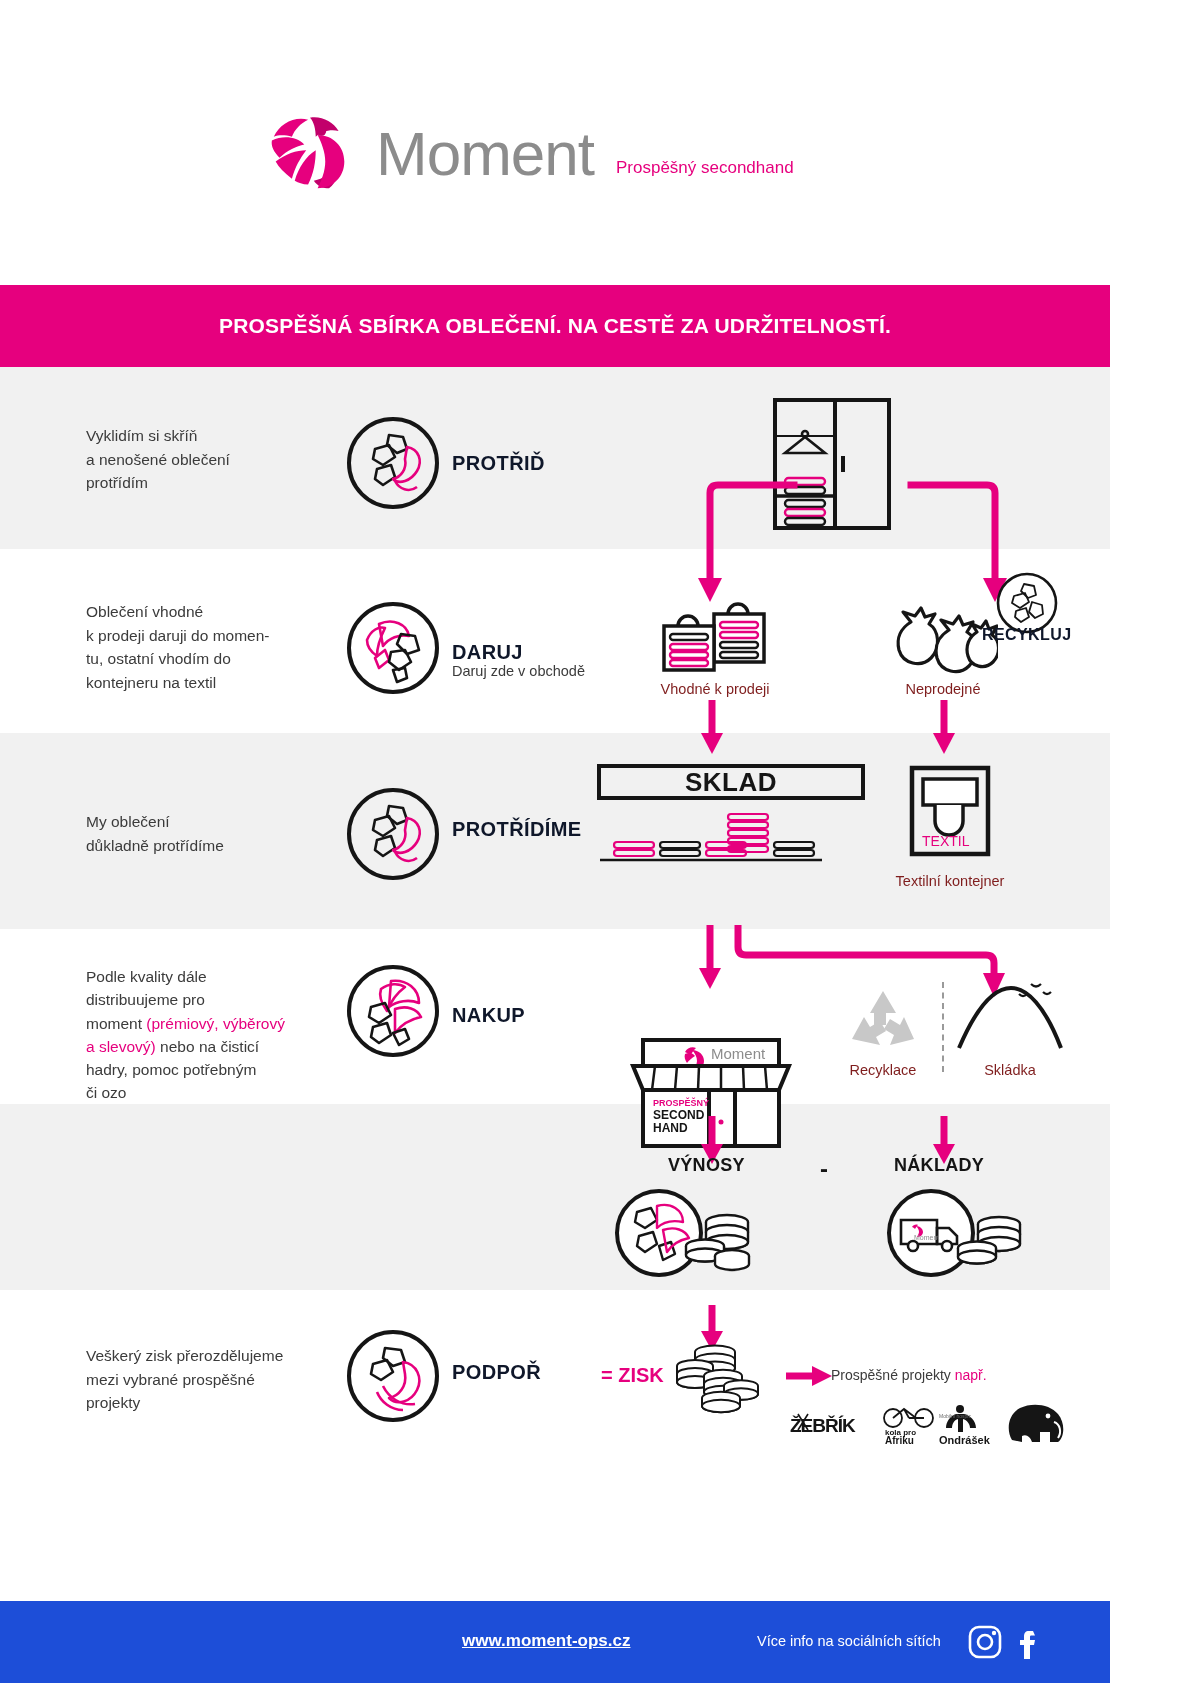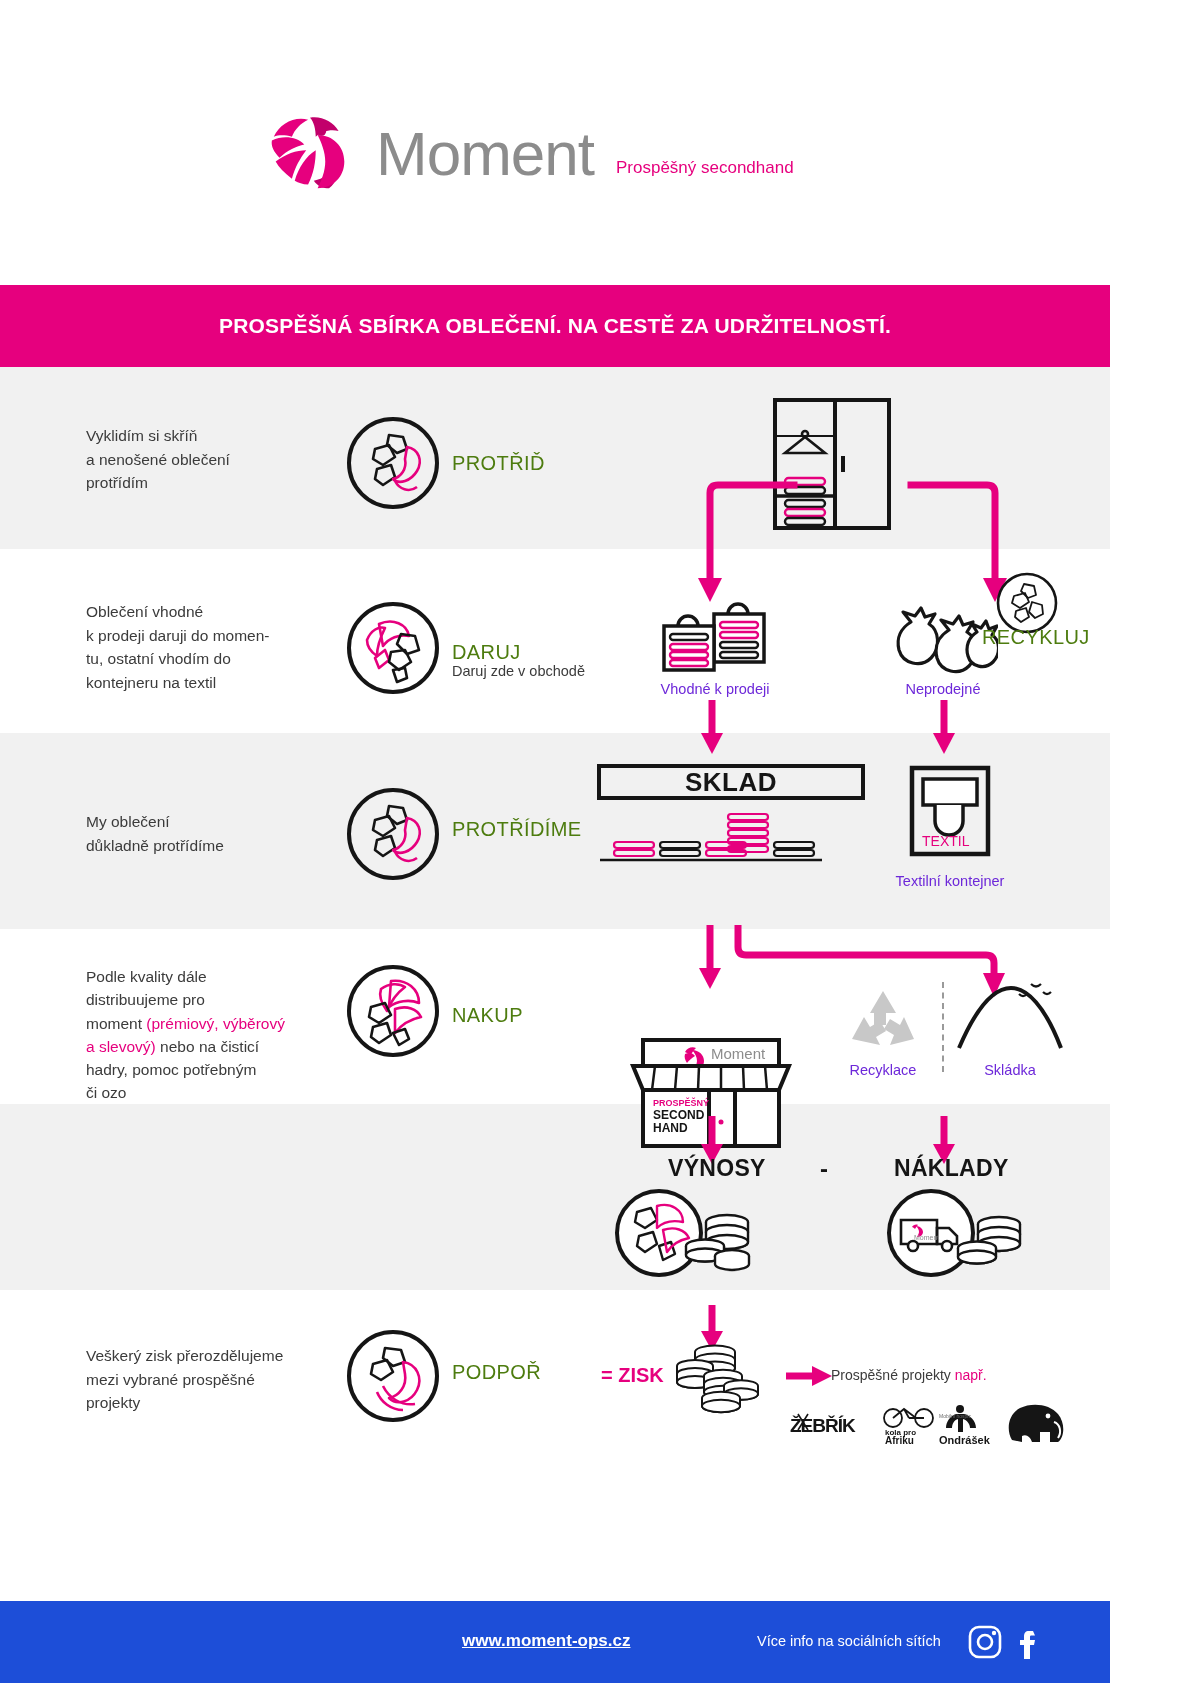--- a/index.html
+++ b/index.html
@@ -32,41 +32,41 @@
   .band.grey { background:#f1f1f1; }
   .band.white { background:#ffffff; }
 
   
   .step-text { position:absolute; font-size:15.5px; line-height:1.52; color:#3b3b3b; width:250px; }
   .pinktxt { color:#e6007e; }
 
   
   .badge { position:absolute; width:96px; height:96px; }
   .badge svg { display:block; }
-  .badge-label { position:absolute; font-size:20px; font-weight:normal; color:#4d7c0f; letter-spacing:0.4px; white-space:nowrap; }
+  .badge-label { position:absolute; font-size:20px; font-weight:bold; color:#0f172a; letter-spacing:0.4px; white-space:nowrap; }
   .badge-sub { position:absolute; font-size:14.5px; color:#3b3b3b; white-space:nowrap; }
 
   
-  .cap { position:absolute; font-size:14.5px; color:#6d28d9; text-align:center; white-space:nowrap; }
+  .cap { position:absolute; font-size:14.5px; color:#7f1d1d; text-align:center; white-space:nowrap; }
 
   
   .art { position:absolute; }
 
   
   .sklad-box {
     position:absolute; border:4px solid #151515; background:transparent;
     display:flex; align-items:center; justify-content:center;
   }
   .sklad-box span { font-size:26px; font-weight:bold; color:#151515; letter-spacing:0.5px; }
 
   
   .textil-lbl { position:absolute; font-size:14px; color:#e6007e; }
 
   
-  .flowlbl { position:absolute; font-size:23px; font-weight:bold; color:#151515; letter-spacing:0.3px; white-space:nowrap; }
+  .flowlbl { position:absolute; font-size:18px; font-weight:bold; color:#151515; letter-spacing:0.3px; white-space:nowrap; }
   .minus { position:absolute; font-size:24px; font-weight:bold; color:#151515; }
 
   
   .zisk { position:absolute; font-size:20px; font-weight:bold; color:#e6007e; white-space:nowrap; }
   .projects-txt { position:absolute; font-size:14px; color:#3b3b3b; white-space:nowrap; }
 
   
   .footer {
     position:absolute; left:0; top:1601px; width:1110px; height:82px;
     background:#1d4ed8; color:#fff;
@@ -232,21 +232,21 @@
     <svg width="62" height="62" viewBox="0 0 62 62">
       <circle cx="31" cy="31" r="29" fill="none" stroke="#151515" stroke-width="2.6"></circle>
       <g fill="none" stroke="#151515" stroke-width="1.8" stroke-linejoin="round">
         <path d="M28 12 L38 14 L40 23 L32 26 L25 19 Z"></path>
         <path d="M18 24 L29 21 L33 30 L24 36 L16 31 Z"></path>
         <path d="M20 39 L30 36 L33 45 L25 50 L19 45 Z"></path>
         <path d="M36 30 L46 33 L47 42 L39 46 L33 40 Z"></path>
       </g>
     </svg>
   </div>
-  <div class="badge-label" style="left:982px;top:626px;font-size:20px;">RECYKLUJ</div>
+  <div class="badge-label" style="left:982px;top:626px;font-size:16px;">RECYKLUJ</div>
 
   <svg class="art" style="left:698px;top:700px;" width="28" height="56">
     <path d="M14 0 L14 34" stroke="#e6007e" stroke-width="7" fill="none"></path>
     <path d="M14 54 L3 33 L25 33 Z" fill="#e6007e"></path>
   </svg>
   <svg class="art" style="left:930px;top:700px;" width="28" height="56">
     <path d="M14 0 L14 34" stroke="#e6007e" stroke-width="7" fill="none"></path>
     <path d="M14 54 L3 33 L25 33 Z" fill="#e6007e"></path>
   </svg>
 

